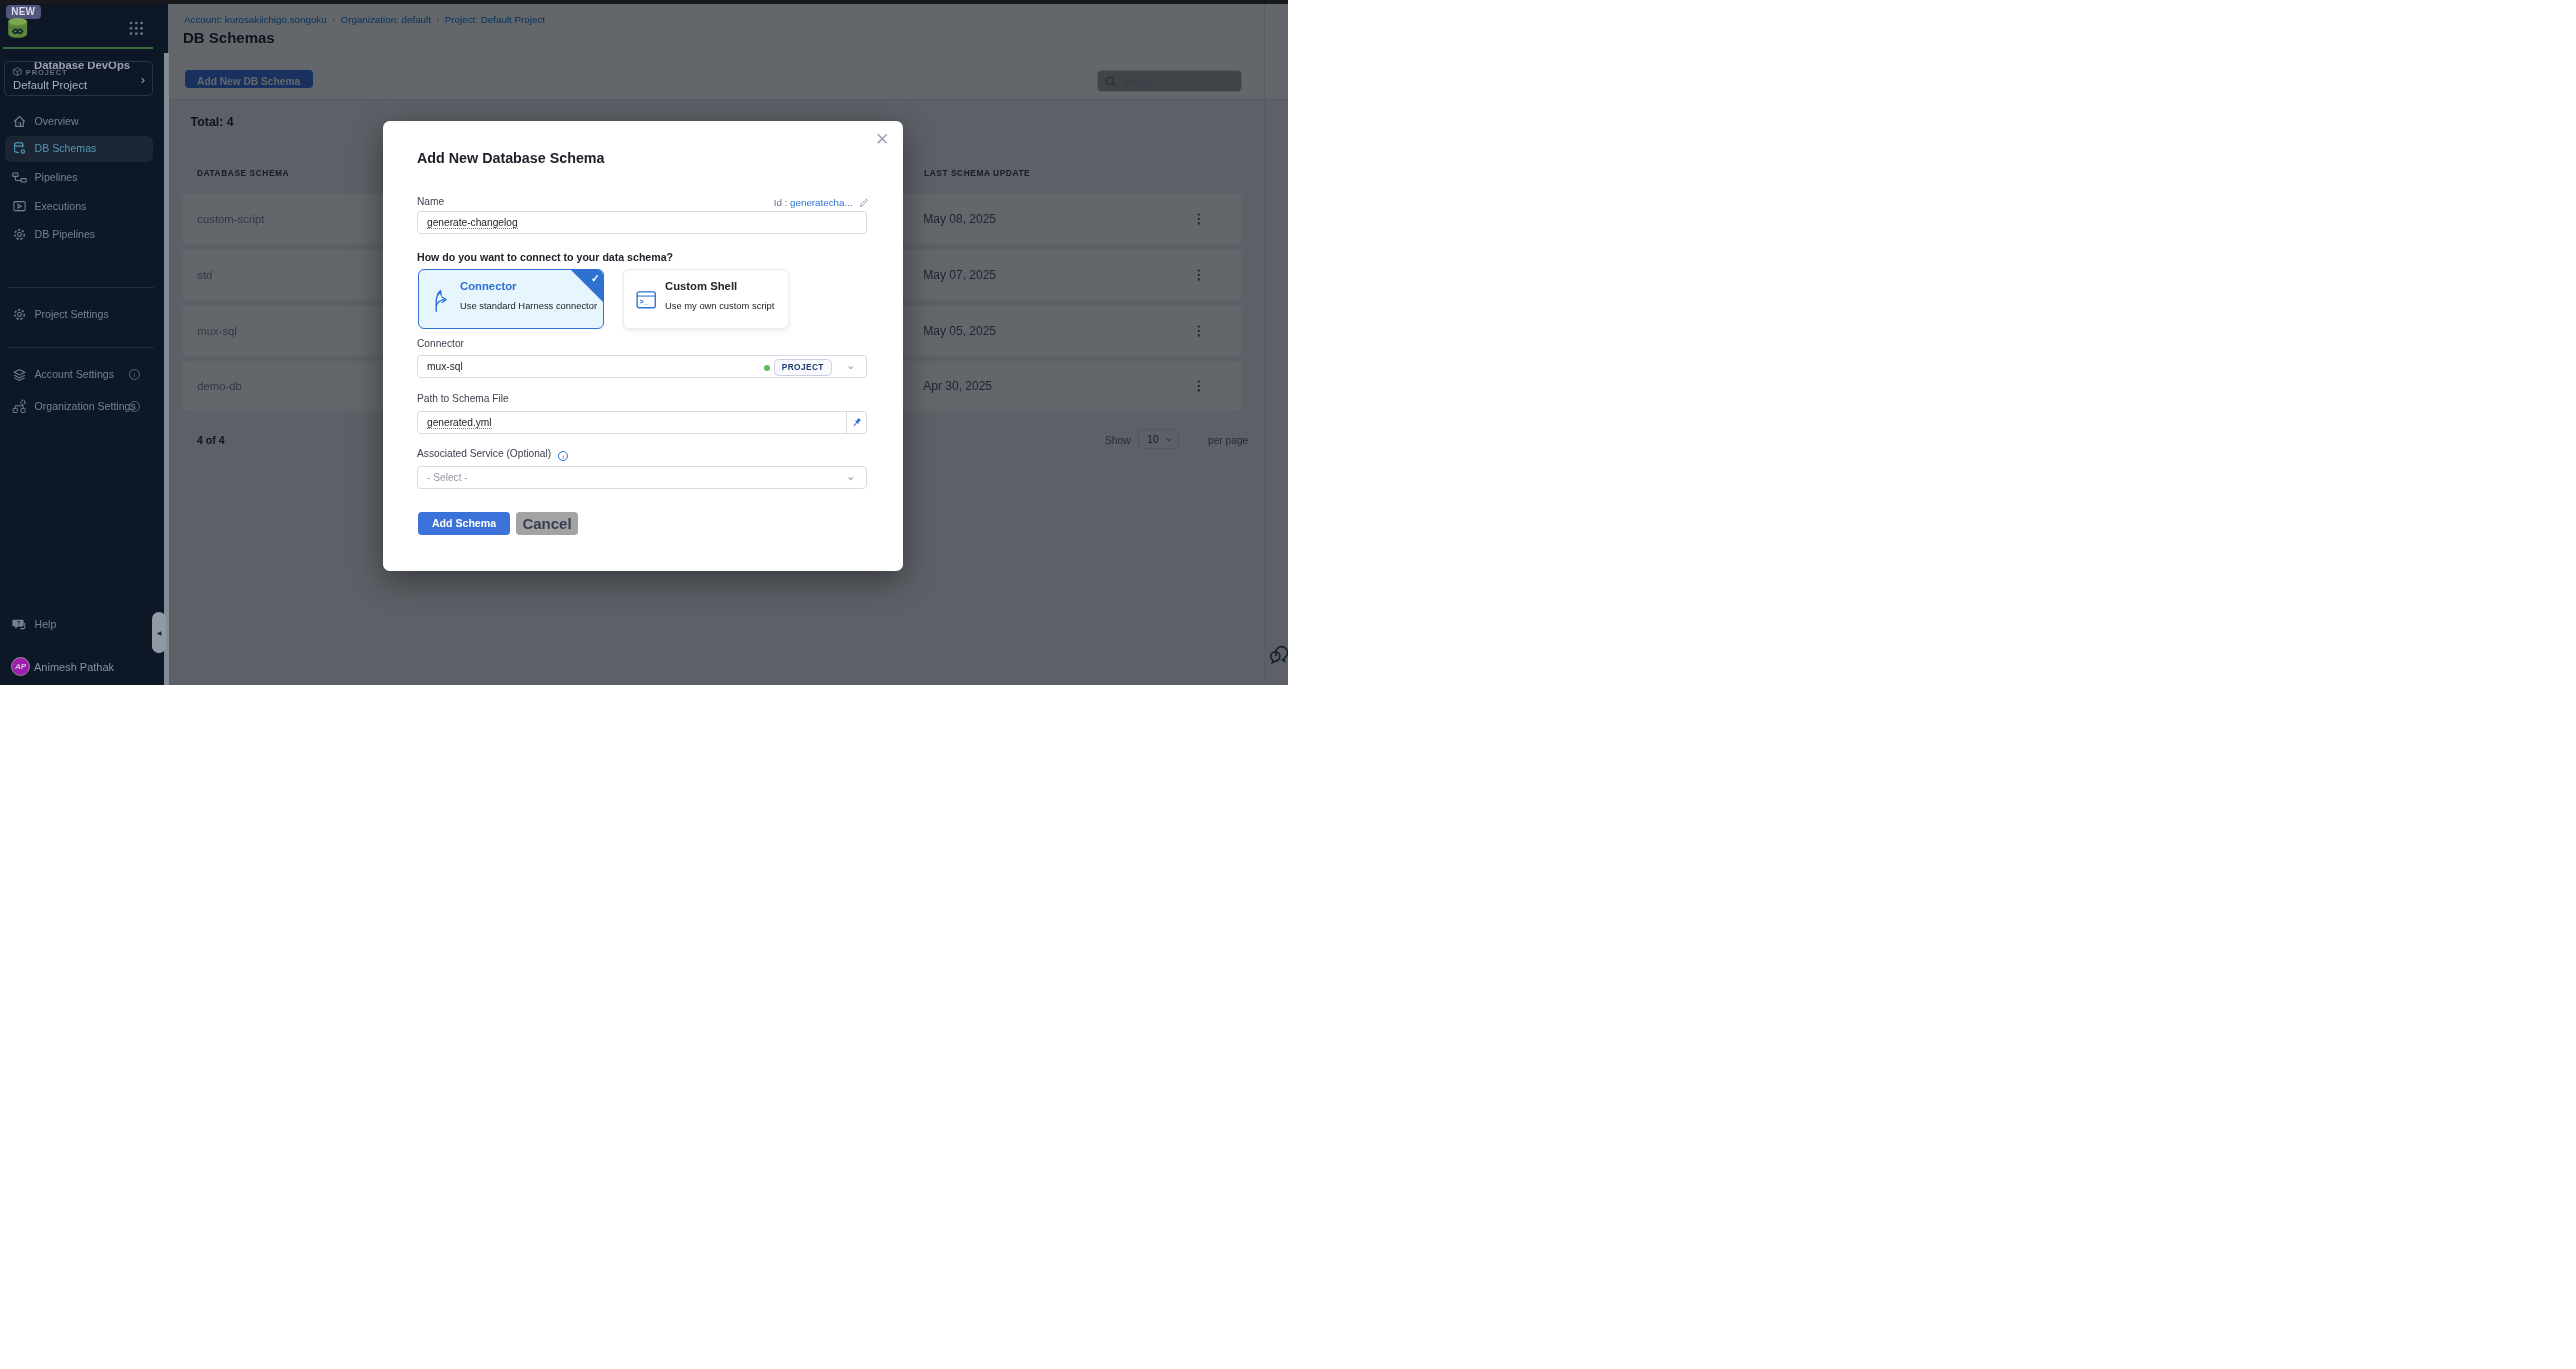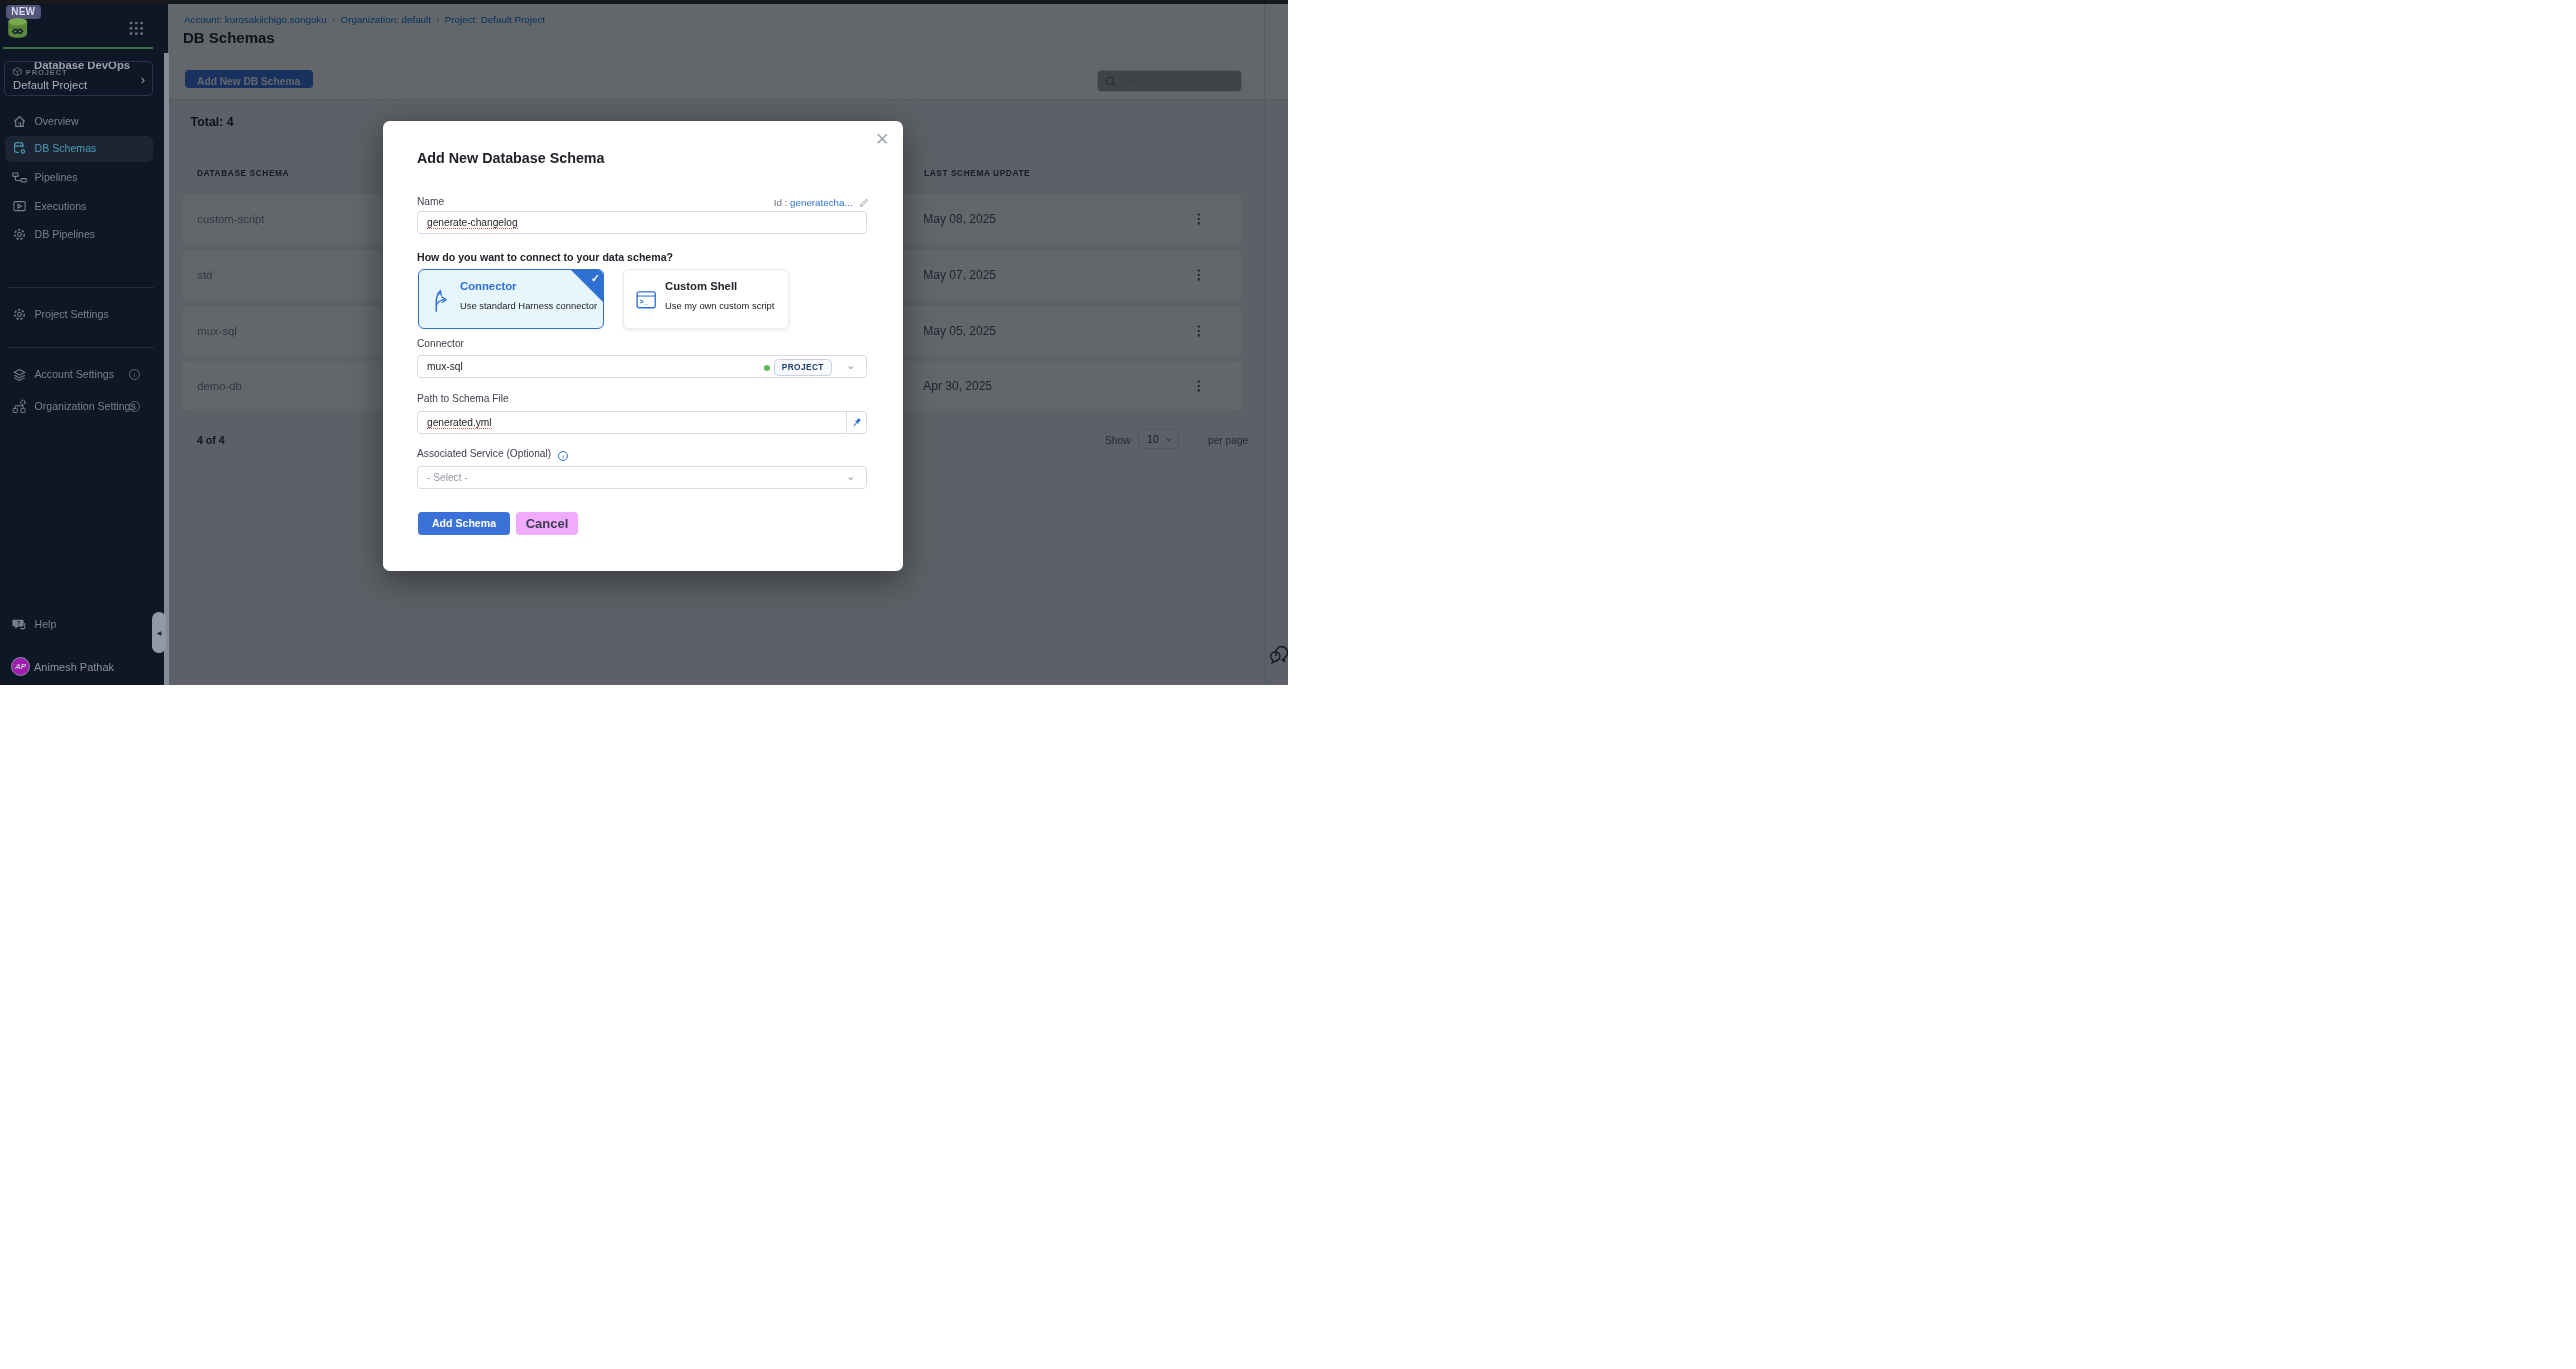--- a/index.html
+++ b/index.html
@@ -88,21 +88,21 @@
   .card-sub { position:absolute; left:41px; top:30px; font-size:9.4px; color:#22232b; white-space:nowrap; }
   .select-box { left:34px; width:450px; height:23.4px; border:0.8px solid #d8dae6; border-radius:3.8px; background:#fff; cursor:pointer; }
   .select-box .val { position:absolute; left:9px; top:4.5px; font-size:10.2px; color:#23242c; }
   .select-box .ph { color:#9597a9; }
   .select-box .chev { position:absolute; right:10.6px; top:3px; font-size:11.3px; color:#8b8fa3; }
   .green-dot { position:absolute; left:346px; top:9px; width:6px; height:6px; border-radius:50%; background:#5cbb5a; }
   .scope-chip { position:absolute; left:356px; top:3px; height:16.6px; padding:0 6.8px; border:0.8px solid #c9d0e4; border-radius:4.5px; background:#f7f9fc; font-size:8.3px; font-weight:bold; letter-spacing:0.4px; color:#1c3a6e; line-height:15px; }
   .pin-seg { position:absolute; right:0; top:0; width:20.4px; height:22px; border-left:0.8px solid #d8dae6; display:flex; align-items:center; justify-content:center; cursor:pointer; }
   .m-info { display:inline-flex; width:10.6px; height:10.6px; border:0.8px solid #2e71d6; border-radius:50%; color:#2e71d6; font-size:6.8px; font-style:italic; font-family:"Liberation Serif",serif; align-items:center; justify-content:center; position:relative; top:1.5px; margin-left:3.8px; }
   .m-add { left:35px; top:391px; width:92px; height:23.4px; background:#3b72d9; border-radius:3.8px; color:#fff; font-weight:bold; font-size:10.6px; text-align:center; line-height:23.4px; cursor:pointer; }
-  .m-cancel { left:133px; top:391px; width:62px; height:23.4px; background:#f0abfc; border-radius:3.8px; color:#3b3e51; font-weight:bold; font-size:13px; text-align:center; line-height:23.4px; cursor:pointer; }
+  .m-cancel { left:133px; top:391px; width:62px; height:23.4px; background:#a3a3a3; border-radius:3.8px; color:#3b3e51; font-weight:bold; font-size:15px; text-align:center; line-height:23.4px; cursor:pointer; }
 </style>
 </head>
 <body>
 
 <div class="abs top-strip"></div>
 
 <nav class="abs sidebar">
   <span class="abs new-badge">NEW</span>
   <span class="abs logo-icon">
     <svg width="23.4" height="22" viewBox="0 0 31 29">

